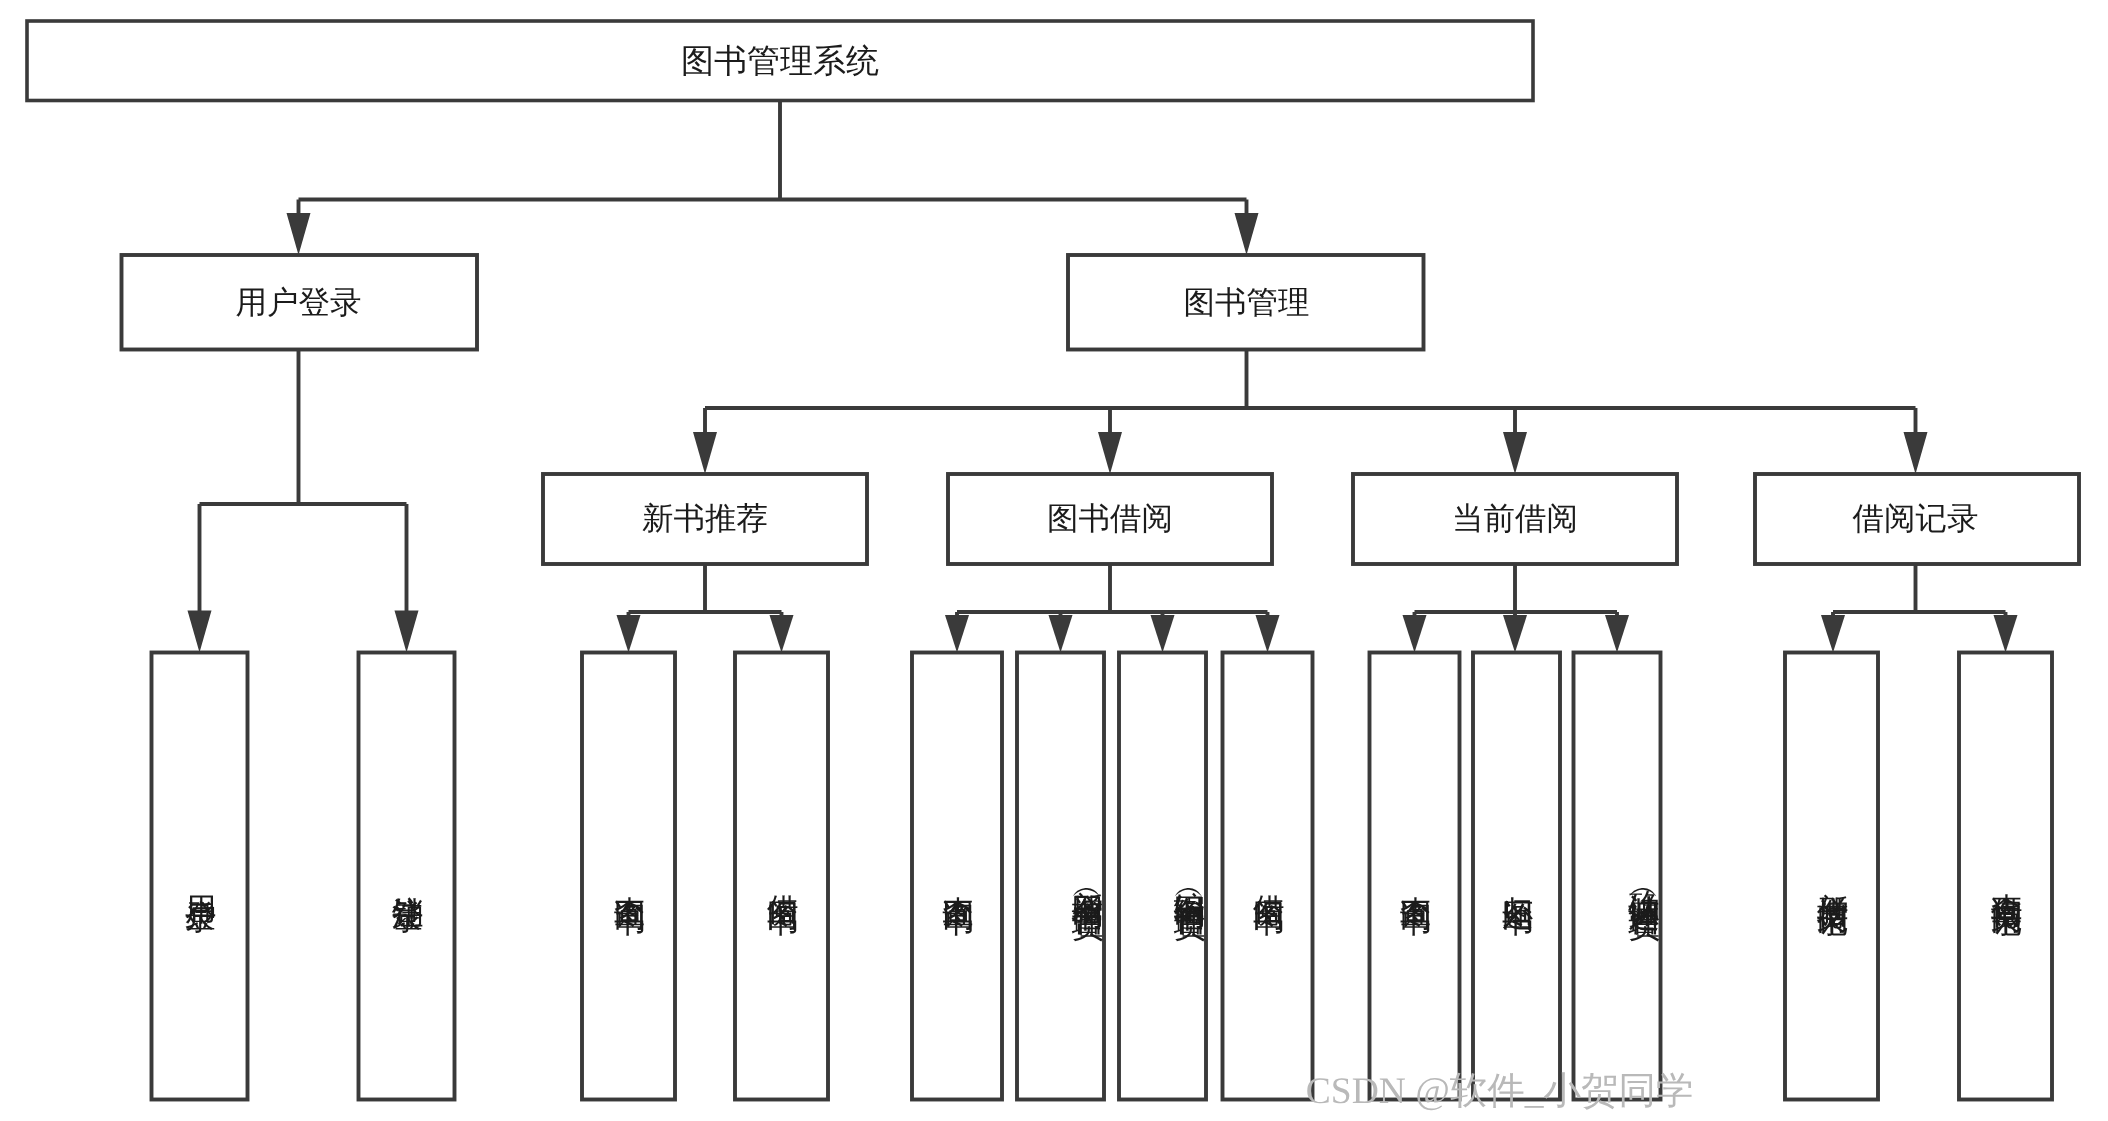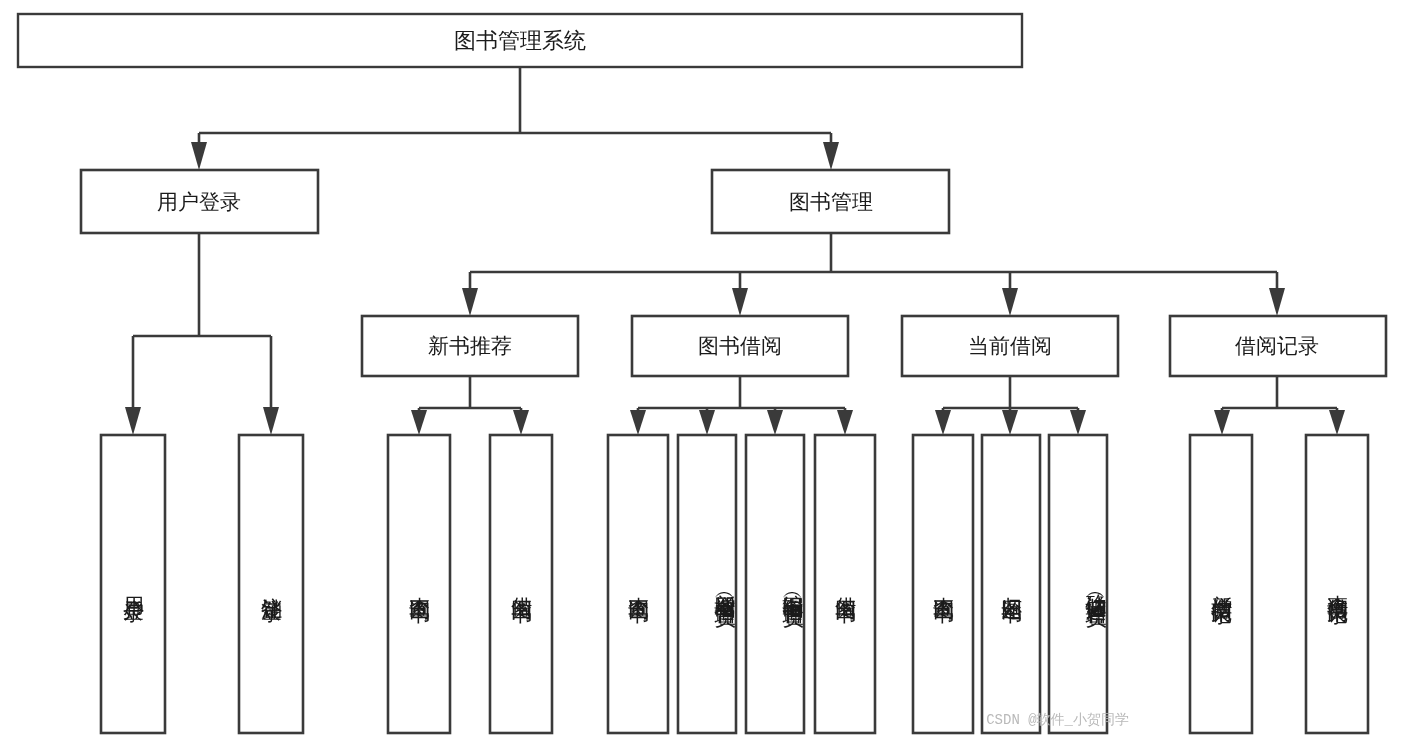--- a/index.html
+++ b/index.html
@@ -68,23 +68,23 @@
     white-space: nowrap;
     pointer-events: none;
     user-select: none;
   }
   .leaf-label.centered {
     align-items: center;
   }
   .watermark {
     position: absolute;
     right: 8px;
-    bottom: 18px;
-    font-family: Liberation Mono, monospace;
-    font-size: 14px;
+    bottom: 4px;
+    font-family: Liberation Serif, serif;
+    font-size: 25px;
     color: #b9b9b9;
     white-space: nowrap;
     user-select: none;
   }
 </style>
 </head>
 <body>
 
 <div id="diagram-root">
 

